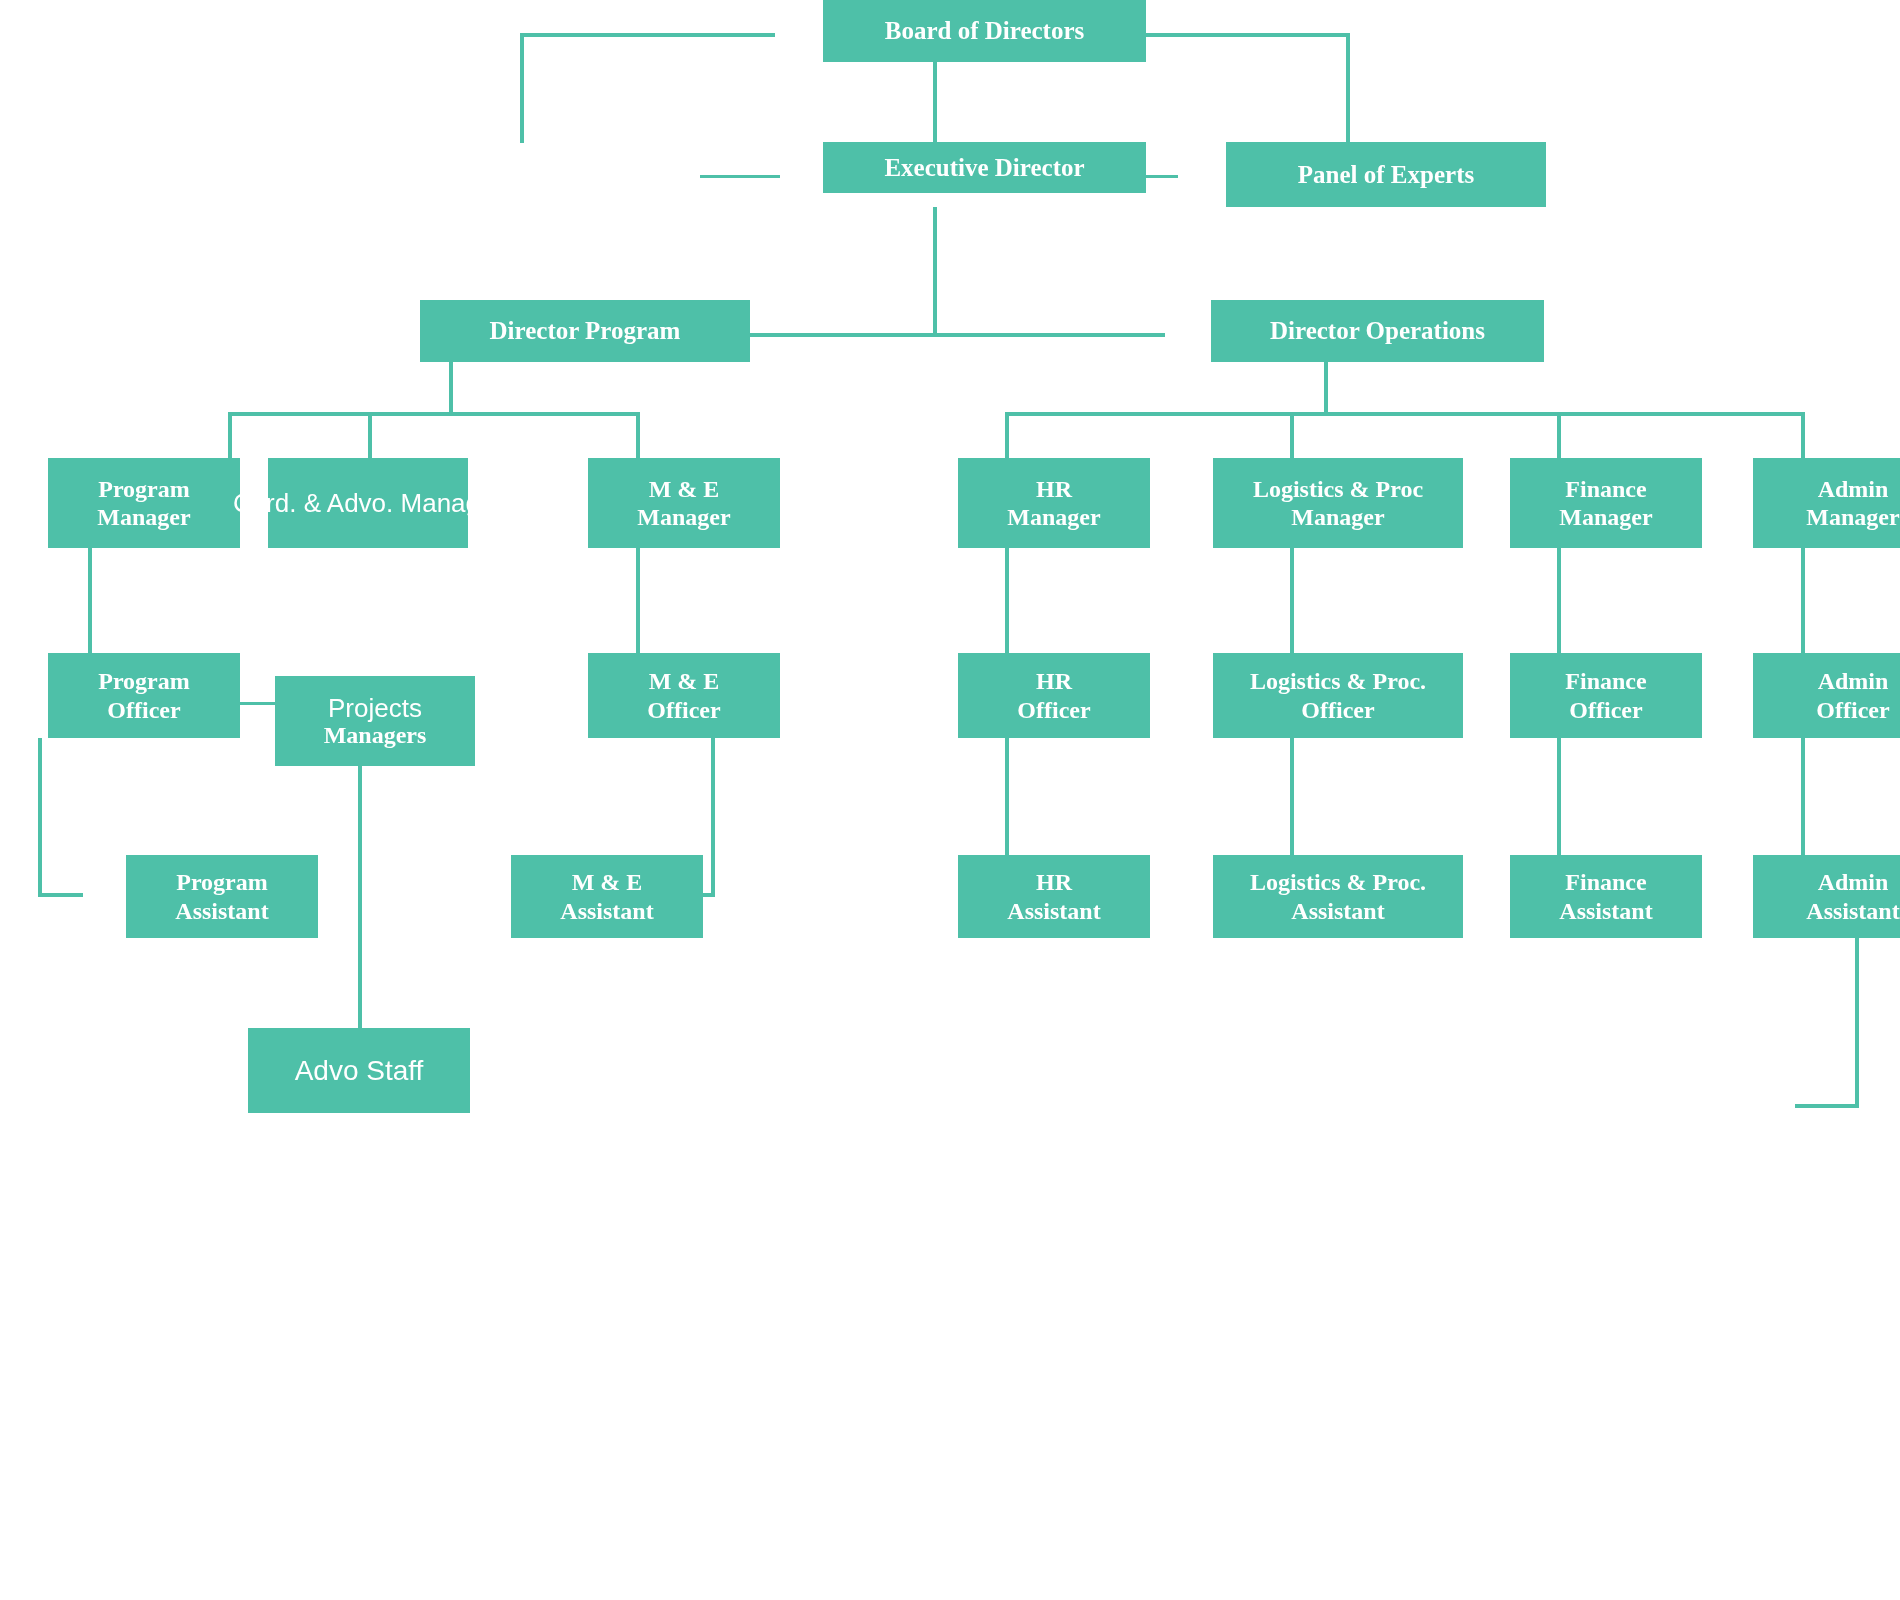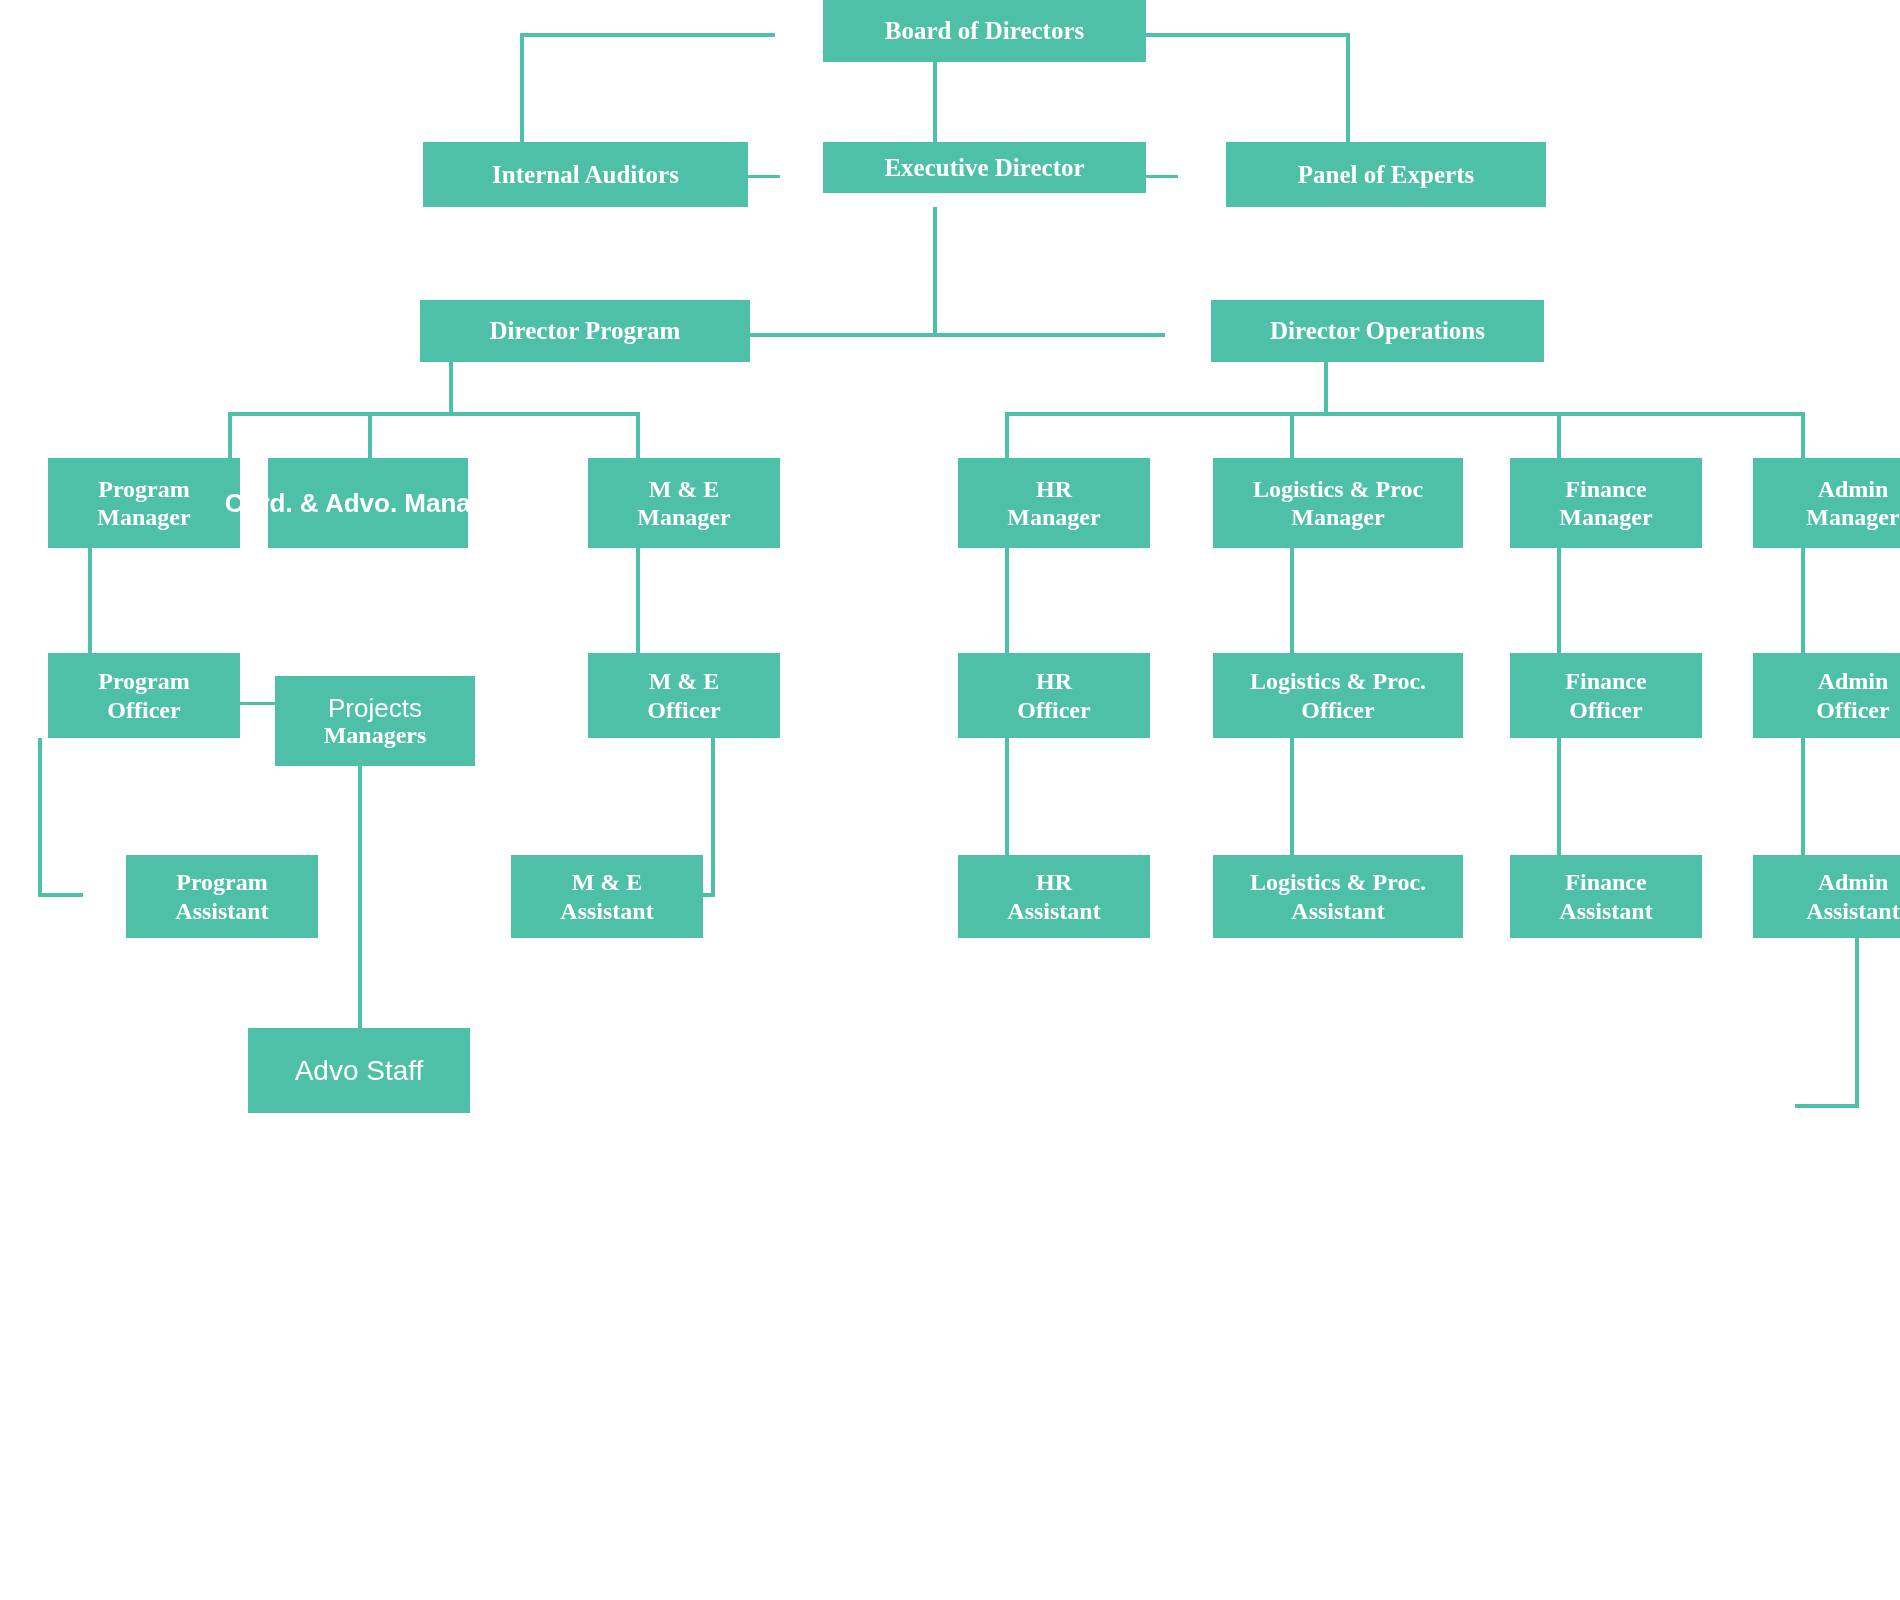--- a/index.html
+++ b/index.html
@@ -115,34 +115,33 @@
   <div class="conn" style="left:1557px; top:738px; width:4px; height:130px;"></div>
   <div class="conn" style="left:1801px; top:738px; width:4px; height:130px;"></div>
 
   <div class="conn" style="left:358px; top:738px; width:4px; height:290px;"></div>
 
   <div class="conn" style="left:1855px; top:938px; width:4px; height:170px;"></div>
   <div class="conn" style="left:1795px; top:1104px; width:64px; height:4px;"></div>
 
   <div class="node serif" style="left:775px; top:0px; width:323px; height:62px; font-size:25px;">Board of Directors</div>
 
-  <div class="node serif" style="left:375px; top:142px; width:325px; height:65px; font-size:25px;">Internal Auditors</div>
 
   <div class="node serif" style="left:775px; top:142px; width:323px; height:51px; font-size:25px;">Executive Director</div>
 
   <div class="node serif" style="left:1178px; top:142px; width:320px; height:65px; font-size:25px;">Panel of Experts</div>
 
   <div class="node serif" style="left:372px; top:300px; width:330px; height:62px; font-size:25px;">Director Program</div>
 
   <div class="node serif" style="left:1163px; top:300px; width:333px; height:62px; font-size:25px;">Director Operations</div>
 
   <div class="node serif" style="left:0px; top:458px; width:192px; height:90px; font-size:24px;">Program
 Manager</div>
 
-  <div class="node sans overflow" style="left:268px; top:458px; width:200px; height:90px; font-size:26px;font-weight:bold;">Cord. &amp; Advo.
+  <div class="node sans overflow" style="left:268px; top:458px; width:200px; height:90px; font-size:26px;">Cord. &amp; Advo.
 Manager</div>
 
   <div class="node serif" style="left:540px; top:458px; width:192px; height:90px; font-size:24px;">M &amp; E
 Manager</div>
 
   <div class="node serif" style="left:910px; top:458px; width:192px; height:90px; font-size:24px;">HR
 Manager</div>
 
   <div class="node serif" style="left:1165px; top:458px; width:250px; height:90px; font-size:24px;">Logistics &amp; Proc
 Manager</div>

